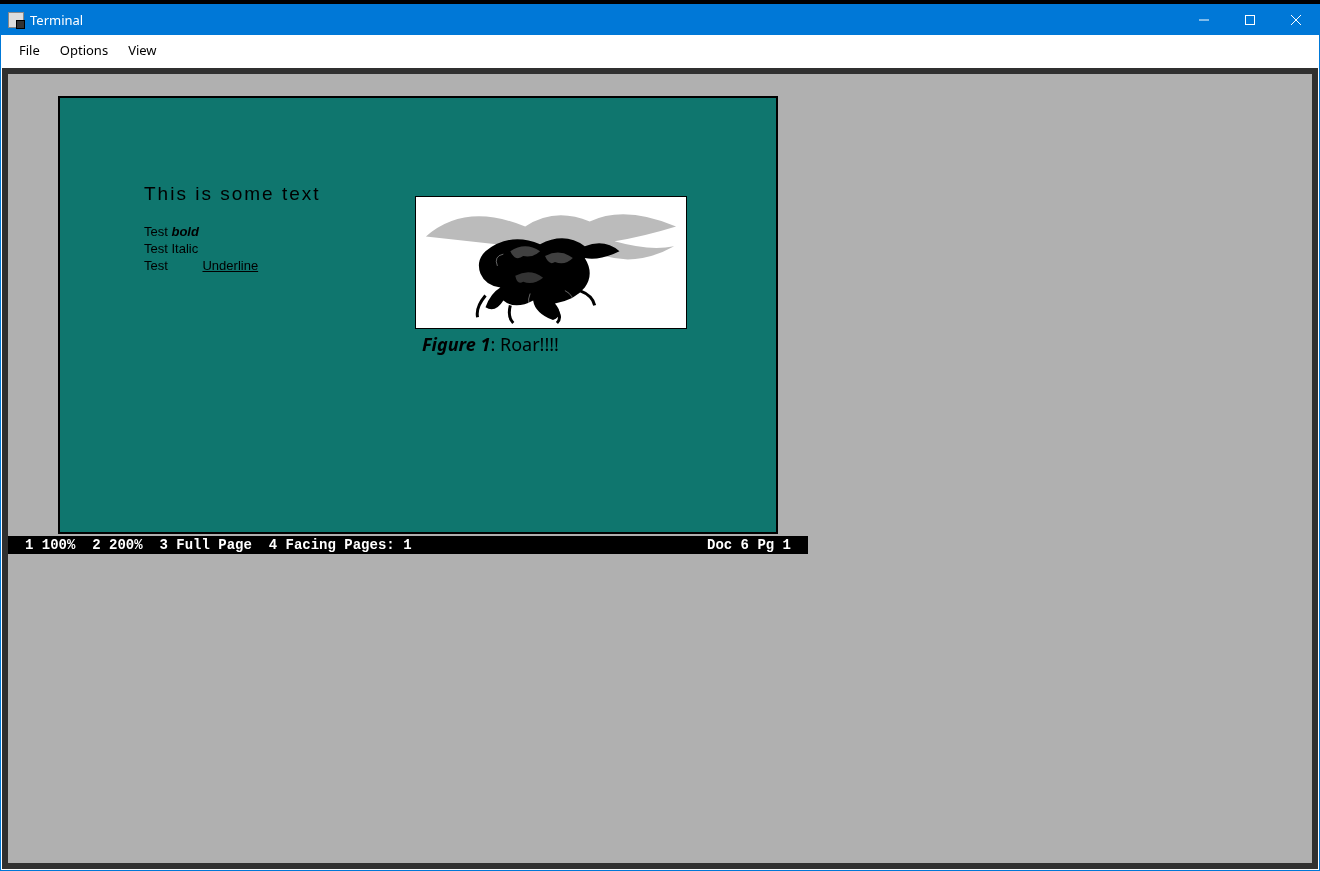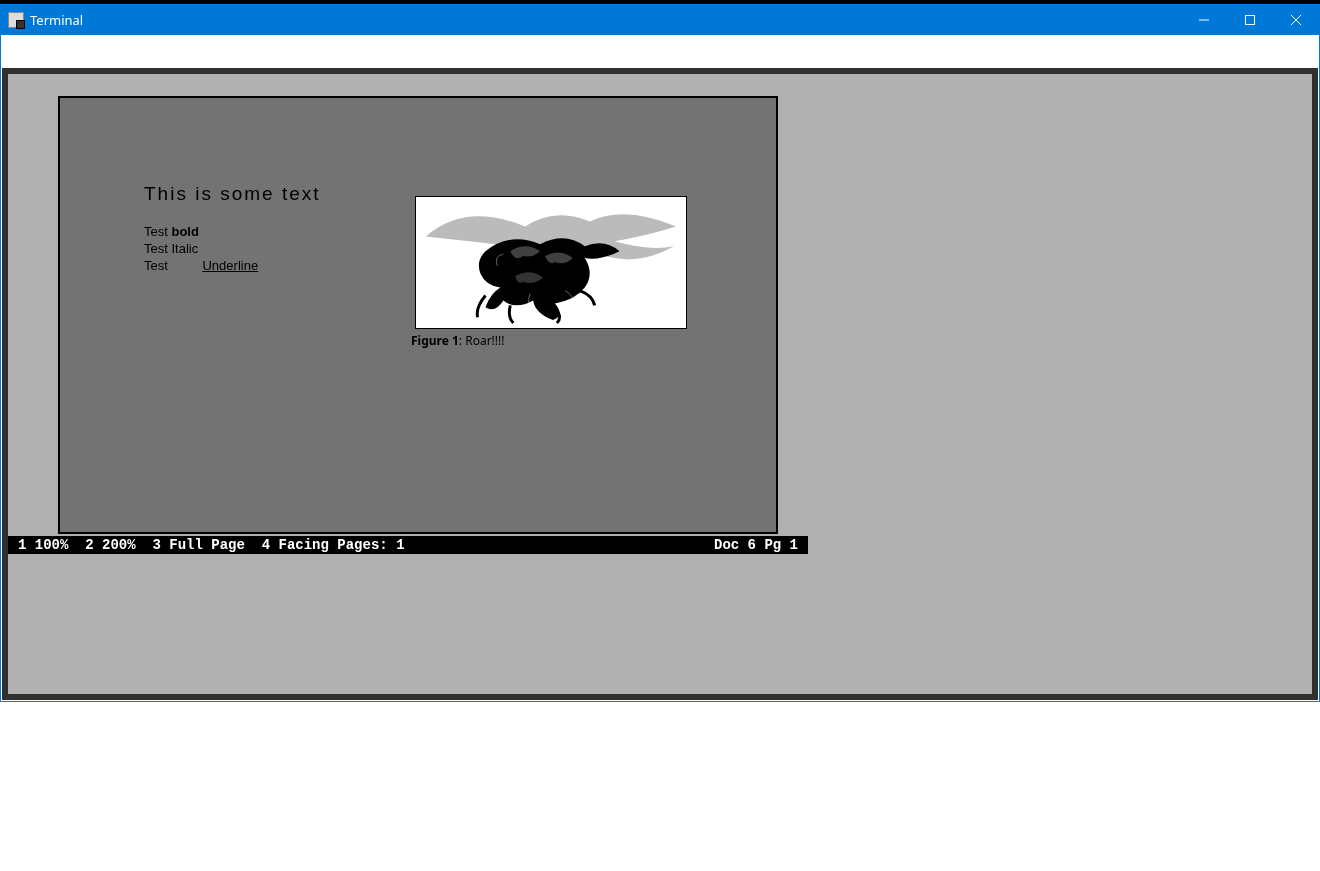--- a/index.html
+++ b/index.html
@@ -4,21 +4,21 @@
   <style>
     * { box-sizing: border-box; margin: 0; padding: 0; }
     html, body { width: 1320px; height: 871px; overflow: hidden; font-family: system-ui, "Segoe UI", Arial, sans-serif; background: #fff; }
     .topbar {
       height: 4px;
       background: #000;
       display: flex;
     }
     .window {
       position: relative;
-      height: 698px;
+      height: 867px;
       border: 1px solid #0078d7;
     }
     .titlebar {
       height: 30px;
       background: #0078d7;
       color: #fff;
       display: flex;
       align-items: center;
       font-size: 13px;
       user-select: none;
@@ -83,64 +83,64 @@
       position:absolute;
       left:-10px;top:-10px;right:-3px;bottom:-3px;
       border: 3px solid #000;
       border-right-width:0;
       border-bottom-width:0;
       z-index:-1;
     }
     .page-shadow .inner {
       position:absolute; inset:0;
       border: 2px solid #000;
-      background:#737373;
+      background:#0f766e;
     }
     .doc {
       position:absolute; inset:0;
       padding: 85px 0 0 84px;
       font-family: "Segoe UI", Arial, sans-serif;
       color:#000;
     }
     .heading {
       font-size: 19px;
       letter-spacing: 2px;
       margin-bottom: 18px;
       font-family: "Segoe UI", Arial, sans-serif;
     }
     .line { font-size: 13px; line-height: 17px; }
-    .bold { font-weight: 700; }
+    .bold { font-weight: 700; font-style: italic; }
     .italic { }
     .underline { text-decoration: underline; padding-left: 31px; }
     .figure-box {
       position:absolute;
       left: 355px; top: 98px;
       width: 272px; height: 133px;
       border: 1px solid #000;
       background:#fff;
       overflow:hidden;
     }
     .figure-box svg { width:100%; height:100%; }
     .caption {
       position:absolute;
-      left: 351px; top: 234px;
-      font-size: 12px;
+      left: 362px; top: 234px;
+      font-size: 18px;
     }
     .statusbar {
       position:absolute;
       left:0; top: 462px;
       width: 800px; height: 18px;
       background:#000;
       color:#fff;
       font-family: "Courier New", monospace;
       font-size: 14px;
       font-weight: 700;
       display:flex;
       align-items:center;
-      padding: 0 10px;
+      padding: 0 17px;
       white-space: pre;
     }
     .statusbar .left { flex:1; }
   </style>
 </head>
 <body>
 
 <div class="topbar"></div>
 
 <div class="window">
@@ -161,20 +161,25 @@
       </div>
       <div class="winbtn close">
         <svg viewBox="0 0 10 10">
             <line x1="0" y1="0" x2="10" y2="10"></line>
             <line x1="10" y1="0" x2="0" y2="10"></line>
           </svg>
       </div>
     </div>
   </div>
 
+  <div class="menubar">
+    <div class="menu-item">File</div>
+    <div class="menu-item">Options</div>
+    <div class="menu-item">View</div>
+  </div>
 
   <div class="content-frame">
     <div class="dos-area">
 
       <div class="page-shadow">
         <div class="inner">
           <div class="doc">
             <div class="heading">This is some text</div>
             <div class="line"><span>Test </span><span class="bold">bold</span></div>
             <div class="line"><span>Test </span><span class="italic">Italic</span></div>

